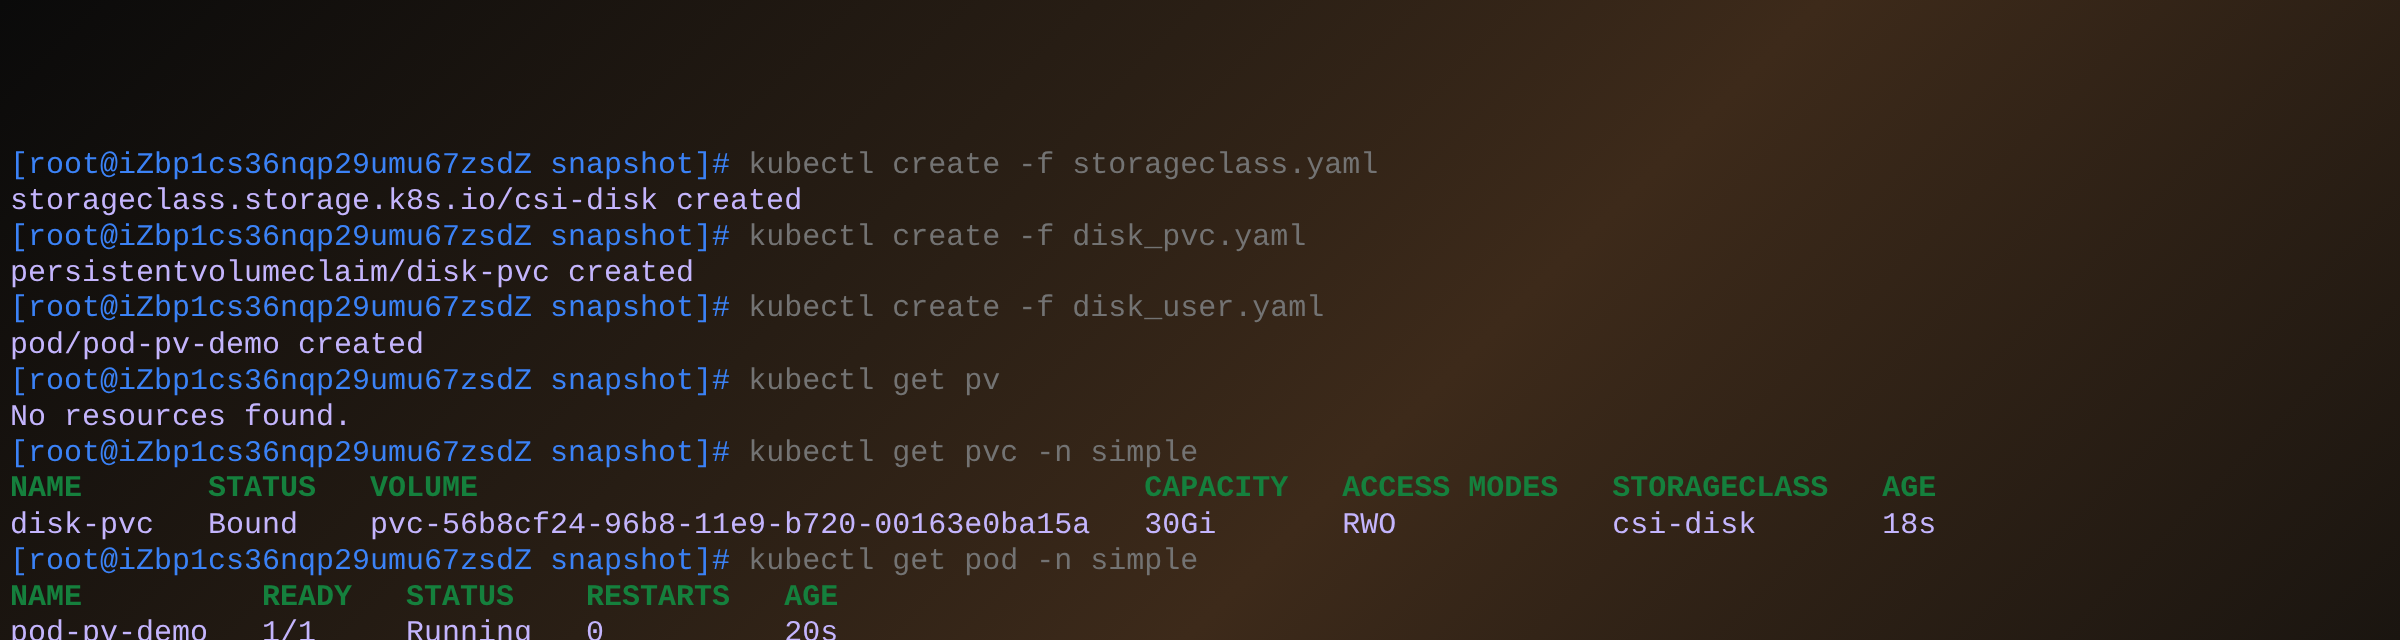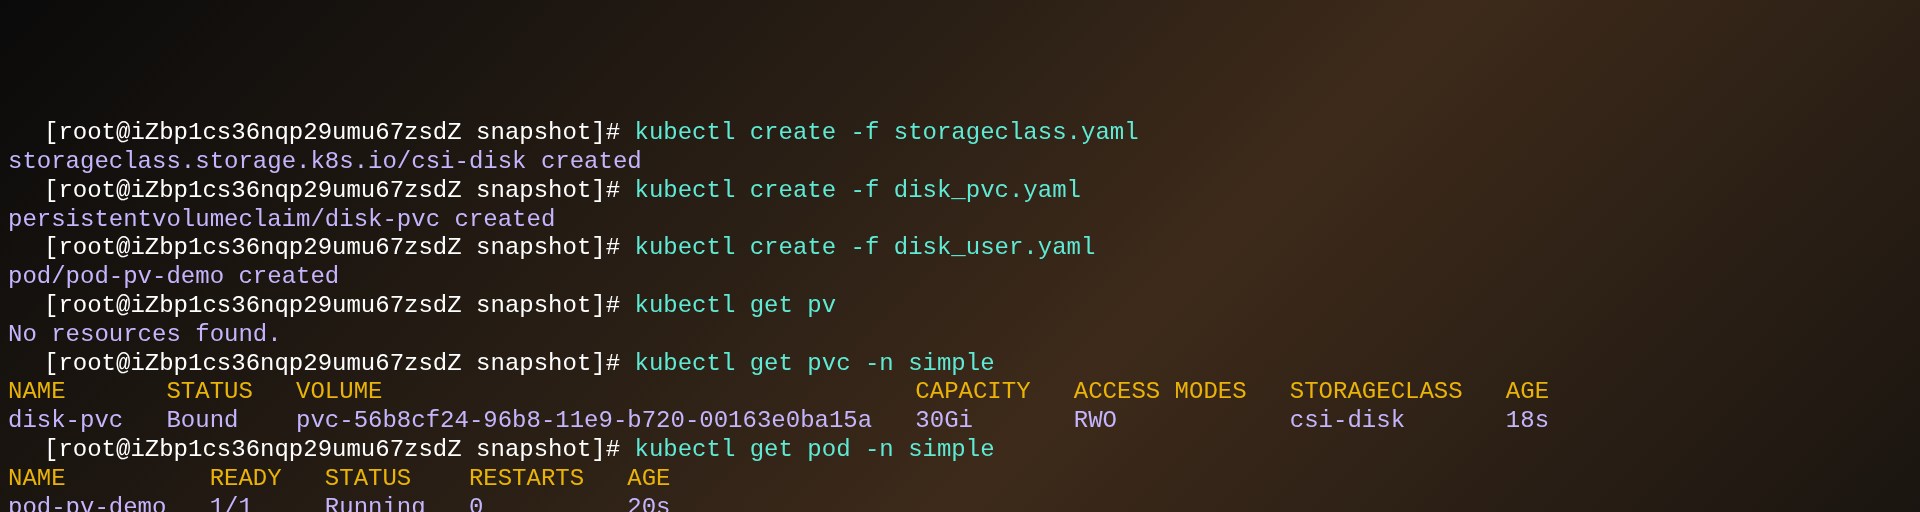--- a/index.html
+++ b/index.html
@@ -9,24 +9,24 @@
       font-family: 'Courier New', monospace;
       font-size: 24px;
       line-height: 1.2;
       color: #b8d977;
       white-space: pre;
       padding: 4px 8px;
       width: 1920px;
       height: 512px;
       overflow: hidden;
     }
-    .prompt { color: #ffffff; margin-left: 36px; }
-    .cmd { color: #5eead4; }
+    .prompt { color: #3b82f6; }
+    .cmd { color: #737373; }
     .output { color: #c4b5fd; }
-    .header { color: #eab308; }
+    .header { color: #15803d; font-weight: bold; }
     .line { display: block; }
   </style>
 </head>
 <body>
 
 
 
 <div><span class="line"><span class="prompt">[root@iZbp1cs36nqp29umu67zsdZ snapshot]# </span><span class="cmd">kubectl create -f storageclass.yaml</span></span><span class="line output">storageclass.storage.k8s.io/csi-disk created</span><span class="line"><span class="prompt">[root@iZbp1cs36nqp29umu67zsdZ snapshot]# </span><span class="cmd">kubectl create -f disk_pvc.yaml</span></span><span class="line output">persistentvolumeclaim/disk-pvc created</span><span class="line"><span class="prompt">[root@iZbp1cs36nqp29umu67zsdZ snapshot]# </span><span class="cmd">kubectl create -f disk_user.yaml</span></span><span class="line output">pod/pod-pv-demo created</span><span class="line"><span class="prompt">[root@iZbp1cs36nqp29umu67zsdZ snapshot]# </span><span class="cmd">kubectl get pv</span></span><span class="line output">No resources found.</span><span class="line"><span class="prompt">[root@iZbp1cs36nqp29umu67zsdZ snapshot]# </span><span class="cmd">kubectl get pvc -n simple</span></span><span class="line header">NAME       STATUS   VOLUME                                     CAPACITY   ACCESS MODES   STORAGECLASS   AGE</span><span class="line output">disk-pvc   Bound    pvc-56b8cf24-96b8-11e9-b720-00163e0ba15a   30Gi       RWO            csi-disk       18s</span><span class="line"><span class="prompt">[root@iZbp1cs36nqp29umu67zsdZ snapshot]# </span><span class="cmd">kubectl get pod -n simple</span></span><span class="line header">NAME          READY   STATUS    RESTARTS   AGE</span><span class="line output">pod-pv-demo   1/1     Running   0          20s</span></div>
 
 

